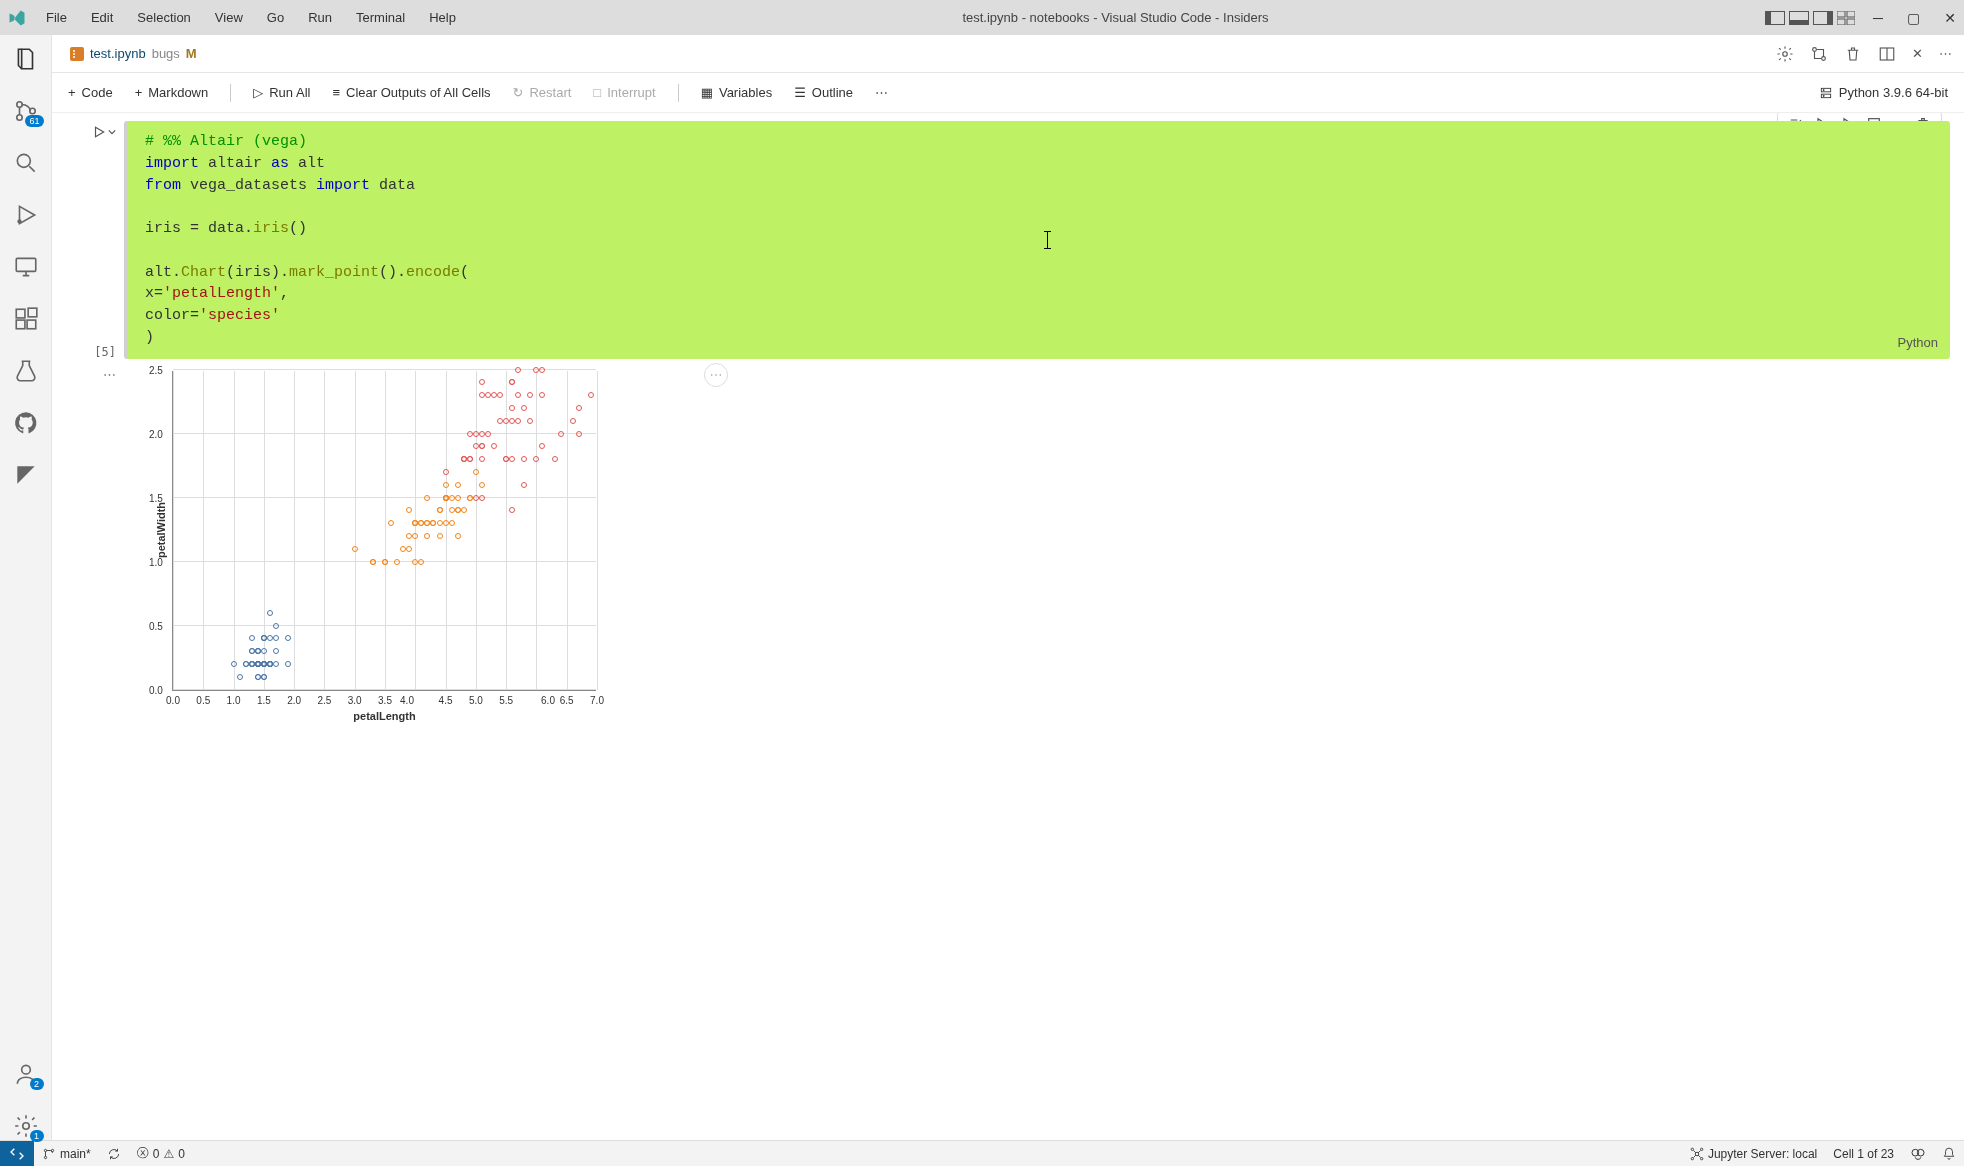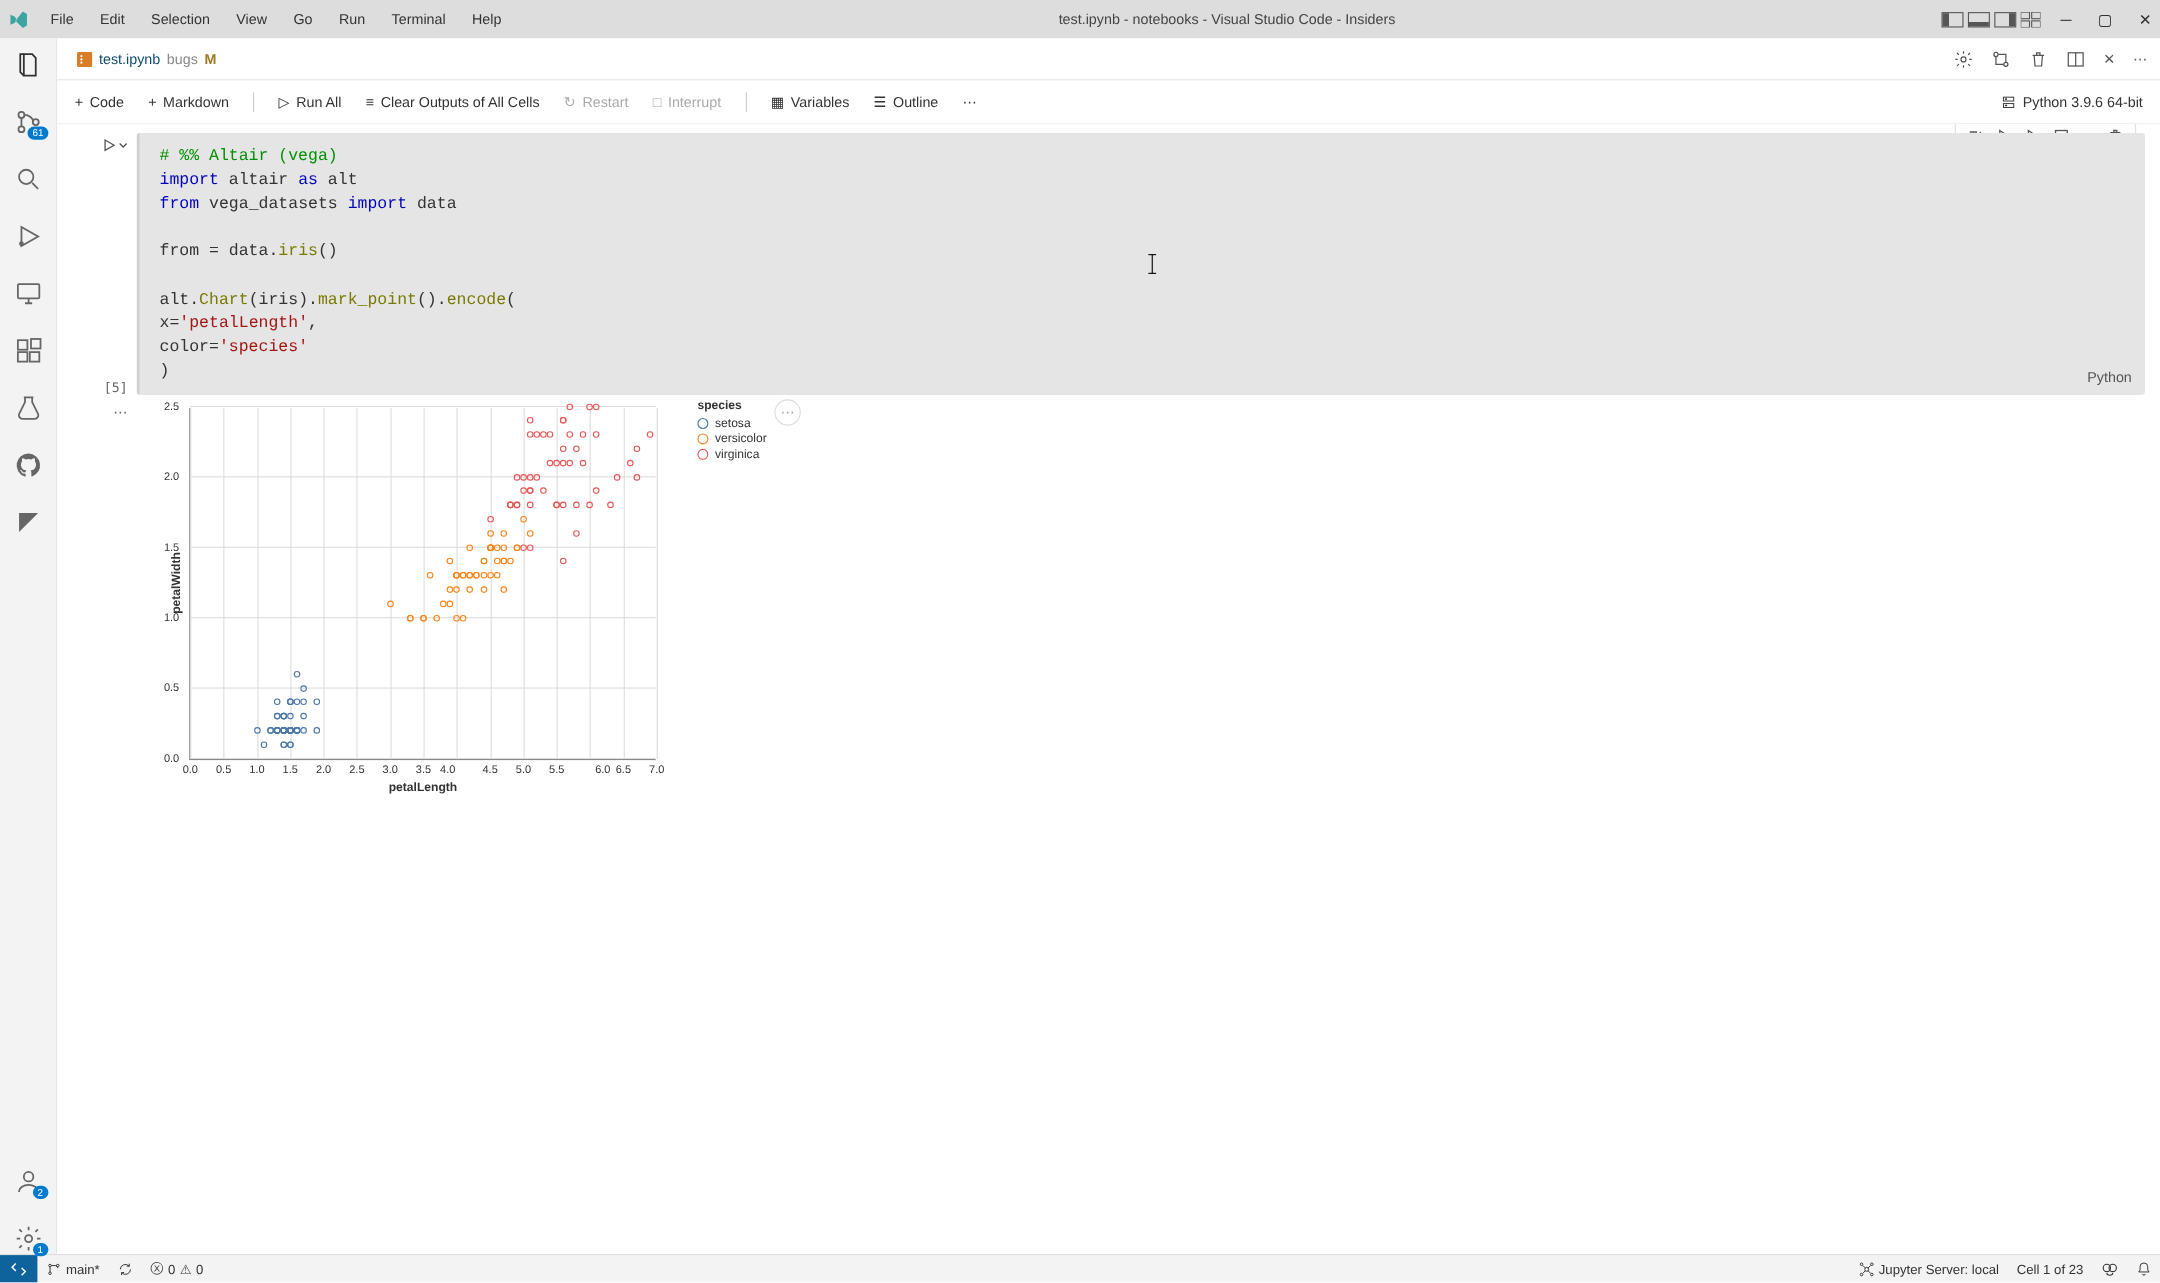--- a/index.html
+++ b/index.html
@@ -41,21 +41,21 @@
   .nb-toolbar .kernel { margin-left: auto; display: flex; align-items: center; gap: 6px; }
   
   .notebook { flex: 1; overflow: auto; padding: 8px 14px 40px 14px; }
   
   .cell { display: flex; position: relative; }
   .cell .gutter { width: 58px; flex-shrink: 0; display: flex; flex-direction: column; align-items: flex-end; padding-right: 8px; color: #666; font-size: 12px; }
   .cell .gutter .play { margin-top: 4px; display: flex; align-items: center; gap: 2px; }
   .cell .gutter .exec-count { margin-top: auto; font-family: Consolas, monospace; color: #666; }
   .cell .content { flex: 1; }
   
-  .code-block { background: #e5e5e5; border-radius: 3px; padding: 10px 18px; font-family: Consolas, "Courier New", monospace; font-size: 15px; line-height: 1.45; position: relative; border-left: 3px solid #d0d0d0; }
+  .code-block { background: #bef264; border-radius: 3px; padding: 10px 18px; font-family: Consolas, "Courier New", monospace; font-size: 15px; line-height: 1.45; position: relative; border-left: 3px solid #d0d0d0; }
   .code-block .c-comment { color: #009000; }
   .code-block .c-keyword { color: #0000c0; }
   .code-block .c-fn { color: #7a7a00; }
   .code-block .c-str { color: #a31515; }
   .code-block .lang-label { position: absolute; right: 12px; bottom: 6px; color: #555; font-size: 13px; font-family: "Segoe UI", sans-serif; }
   
   .cell-toolbar { position: absolute; right: 8px; top: -10px; background: #fff; border: 1px solid #ddd; border-radius: 4px; display: flex; gap: 10px; padding: 4px 10px; color: #555; }
   .cell-toolbar span { cursor: pointer; display: flex; align-items: center; }
   
   .output { display: flex; margin-top: 4px; }
@@ -355,21 +355,21 @@
           </div>
           <div class="exec-count">[5]</div>
         </div>
         <div class="content">
           <div class="code-block" id="code-block">
             <div class="cursor-caret" style="left: 920px; top: 110px;"></div>
             <div class="c-comment"># %% Altair (vega)</div>
               <div><span class="c-keyword">import</span><span> altair </span><span class="c-keyword">as</span><span> alt</span></div>
               <div><span class="c-keyword">from</span><span> vega_datasets </span><span class="c-keyword">import</span><span> data</span></div>
               <div>&nbsp;</div>
-              <div><span>from = data.</span><span class="c-fn">iris</span><span>()</span></div>
+              <div><span>iris = data.</span><span class="c-fn">iris</span><span>()</span></div>
               <div>&nbsp;</div>
               <div><span>alt.</span><span class="c-fn">Chart</span><span>(iris).</span><span class="c-fn">mark_point</span><span>().</span><span class="c-fn">encode</span><span>(</span></div>
               <div><span>    x=</span><span class="c-str">'petalLength'</span><span>,</span></div>
               <div><span>    color=</span><span class="c-str">'species'</span></div>
               <div><span>)</span></div>
               <div class="lang-label">Python</div>
           </div>
         </div>
       </div>
 
@@ -569,35 +569,20 @@
                 <div class="pt virginica" style="left: 308.914px; bottom: 243.2px;"></div>
                 <div class="pt virginica" style="left: 357.371px; bottom: 294.4px;"></div>
                 <div class="pt virginica" style="left: 345.257px; bottom: 320px;"></div>
                 <div class="pt virginica" style="left: 314.971px; bottom: 294.4px;"></div>
                 <div class="pt virginica" style="left: 302.857px; bottom: 243.2px;"></div>
                 <div class="pt virginica" style="left: 314.971px; bottom: 256px;"></div>
                 <div class="pt virginica" style="left: 327.086px; bottom: 294.4px;"></div>
                 <div class="pt virginica" style="left: 308.914px; bottom: 230.4px;"></div>
               </div>
           </div>
-          <div class="legend">
-            <div class="title">species</div>
-            <div class="item">
-                <span class="sw setosa"></span>
-                <span>setosa</span>
-              </div>
-            <div class="item">
-                <span class="sw versicolor"></span>
-                <span>versicolor</span>
-              </div>
-            <div class="item">
-                <span class="sw virginica"></span>
-                <span>virginica</span>
-              </div>
-          </div>
           <div class="chart-menu">⋯</div>
         </div>
       </div>
 
     </div>
   </div>
 </div>
 
 <div class="statusbar">
   <div class="remote">

